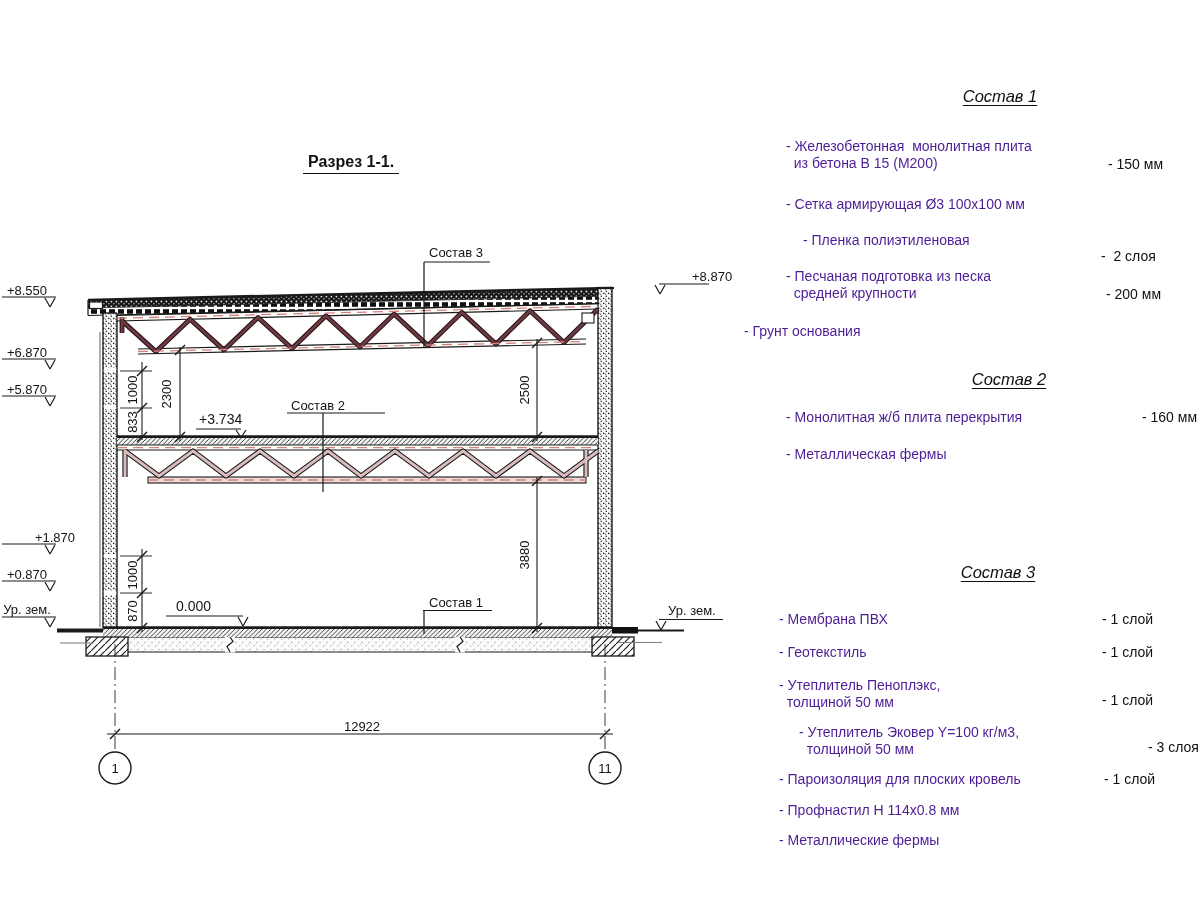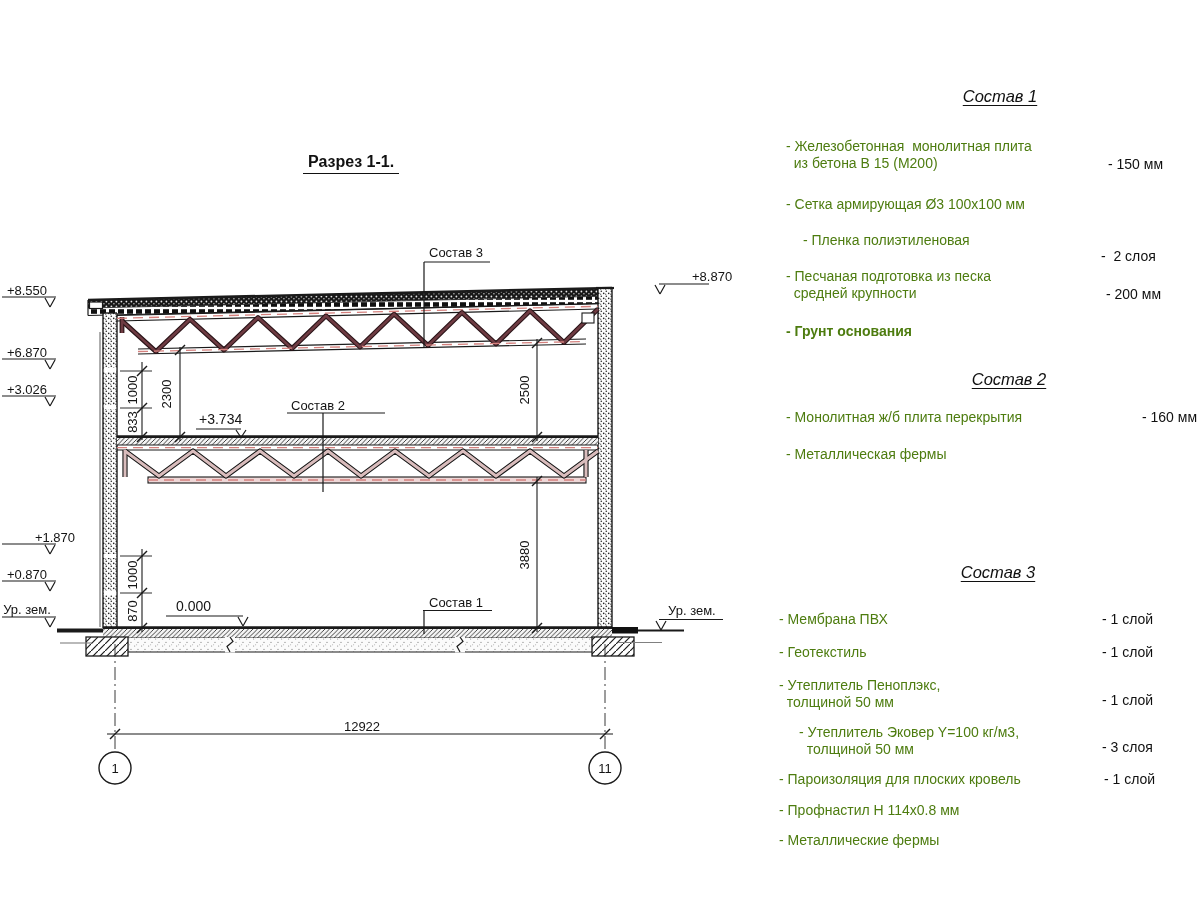--- a/index.html
+++ b/index.html
@@ -8,21 +8,21 @@
   svg{position:absolute;left:0;top:0;}
   .lbl{position:absolute;font-size:13px;white-space:pre;color:#141414;}
   .lbl.c{text-align:center;}
   .big{font-size:14px;}
   .vd{position:absolute;width:60px;height:16px;text-align:center;font-size:13px;
       transform:rotate(-90deg);color:#141414;}
   .ttl{position:absolute;left:303px;top:153px;font-weight:600;font-size:16px;
        border-bottom:1.4px solid #111;padding:0 5px 2px 5px;}
   .hd{position:absolute;font-style:italic;font-size:16.5px;text-decoration:underline;
       text-underline-offset:3px;width:150px;text-align:center;color:#101010;}
-  .itm{position:absolute;font-size:14px;line-height:17px;white-space:pre-wrap;color:#4d7c0f;}
+  .itm{position:absolute;font-size:14px;line-height:17px;white-space:pre-wrap;color:#4c1d95;}
   .val{position:absolute;font-size:14px;white-space:pre;color:#101010;}
 </style>
 </head>
 <body>
 
 <div class="page">
 
 <svg width="1200" height="900" viewBox="0 0 1200 900">
   <defs>
     <pattern id="wallDots" width="5" height="5" patternUnits="userSpaceOnUse">
@@ -211,21 +211,21 @@
 </svg>
 
 <div class="ttl">Разрез 1-1.</div>
 
 <div class="lbl" style="left:429px;top:245px;">Состав 3</div>
 <div class="lbl" style="left:291px;top:398px;">Состав 2</div>
 <div class="lbl" style="left:429px;top:595px;">Состав 1</div>
 
 <div class="lbl c" style="left:1px;top:283px;width:52px;">+8.550</div>
 <div class="lbl c" style="left:1px;top:345px;width:52px;">+6.870</div>
-<div class="lbl c" style="left:1px;top:382px;width:52px;">+3.026</div>
+<div class="lbl c" style="left:1px;top:382px;width:52px;">+5.870</div>
 <div class="lbl c" style="left:1px;top:530px;width:52px;padding-left:28px;">+1.870</div>
 <div class="lbl c" style="left:1px;top:567px;width:52px;">+0.870</div>
 <div class="lbl c" style="left:1px;top:602px;width:52px;">Ур. зем.</div>
 
 <div class="lbl" style="left:664px;top:269px;margin-left:28px;">+8.870</div>
 <div class="lbl" style="left:668px;top:603px;">Ур. зем.</div>
 
 <div class="lbl big" style="left:199px;top:411px;">+3.734</div>
 <div class="lbl big" style="left:176px;top:598px;">0.000</div>
 
@@ -246,38 +246,38 @@
   <div class="hd" style="left:925px;top:87px;">Состав 1</div>
   <div class="itm" style="left:786px;top:138px;width:330px;">- Железобетонная  монолитная плита
   из бетона В 15 (М200)</div>
   <div class="val" style="left:1108px;top:156px;">- 150 мм</div>
   <div class="itm" style="left:786px;top:196px;width:330px;">- Сетка армирующая Ø3 100х100 мм</div>
   <div class="itm" style="left:786px;top:232px;width:330px;margin-left:17px;">- Пленка полиэтиленовая</div>
   <div class="val" style="left:1101px;top:248px;text-align:center;">-  2 слоя</div>
   <div class="itm" style="left:786px;top:268px;width:330px;">- Песчаная подготовка из песка
   средней крупности</div>
   <div class="val" style="left:1106px;top:286px;">- 200 мм</div>
-  <div class="itm" style="left:786px;top:323px;width:330px;font-weight:bold;">- Грунт основания</div>
+  <div class="itm" style="left:744px;top:323px;width:330px;">- Грунт основания</div>
 
   <div class="hd" style="left:934px;top:370px;">Состав 2</div>
   <div class="itm" style="left:786px;top:409px;width:340px;">- Монолитная ж/б плита перекрытия</div>
   <div class="val" style="left:1142px;top:409px;">- 160 мм</div>
   <div class="itm" style="left:786px;top:446px;width:340px;">- Металлическая фермы</div>
 
   <div class="hd" style="left:923px;top:563px;">Состав 3</div>
   <div class="itm" style="left:779px;top:611px;width:330px;">- Мембрана ПВХ</div>
   <div class="val" style="left:1102px;top:611px;">- 1 слой</div>
   <div class="itm" style="left:779px;top:644px;width:330px;">- Геотекстиль</div>
   <div class="val" style="left:1102px;top:644px;">- 1 слой</div>
   <div class="itm" style="left:779px;top:677px;width:330px;">- Утеплитель Пеноплэкс,
   толщиной 50 мм</div>
   <div class="val" style="left:1102px;top:692px;">- 1 слой</div>
   <div class="itm" style="left:779px;top:724px;width:340px;margin-left:20px;">- Утеплитель Эковер Y=100 кг/м3,
   толщиной 50 мм</div>
-  <div class="val" style="left:1102px;top:739px;">- 3 слоя</div>
+  <div class="val" style="left:1148px;top:739px;">- 3 слоя</div>
   <div class="itm" style="left:779px;top:771px;width:340px;">- Пароизоляция для плоских кровель</div>
   <div class="val" style="left:1104px;top:771px;">- 1 слой</div>
   <div class="itm" style="left:779px;top:802px;width:330px;">- Профнастил Н 114х0.8 мм</div>
   <div class="itm" style="left:779px;top:832px;width:330px;">- Металлические фермы</div>
 
 </section>
 
 </div>
 
 </body></html>

